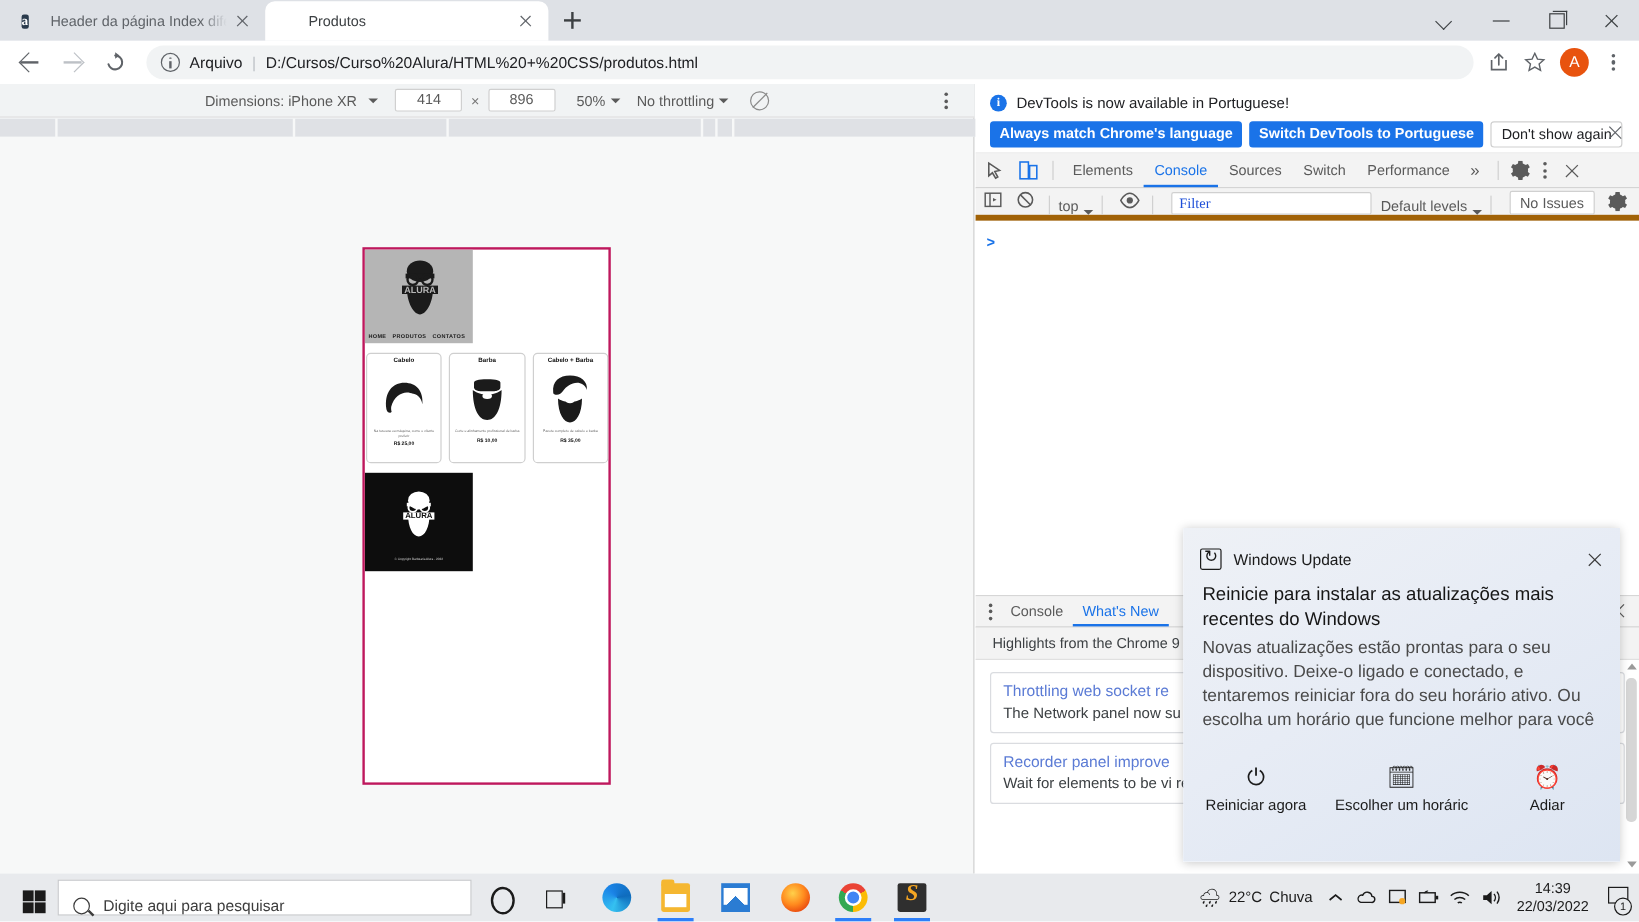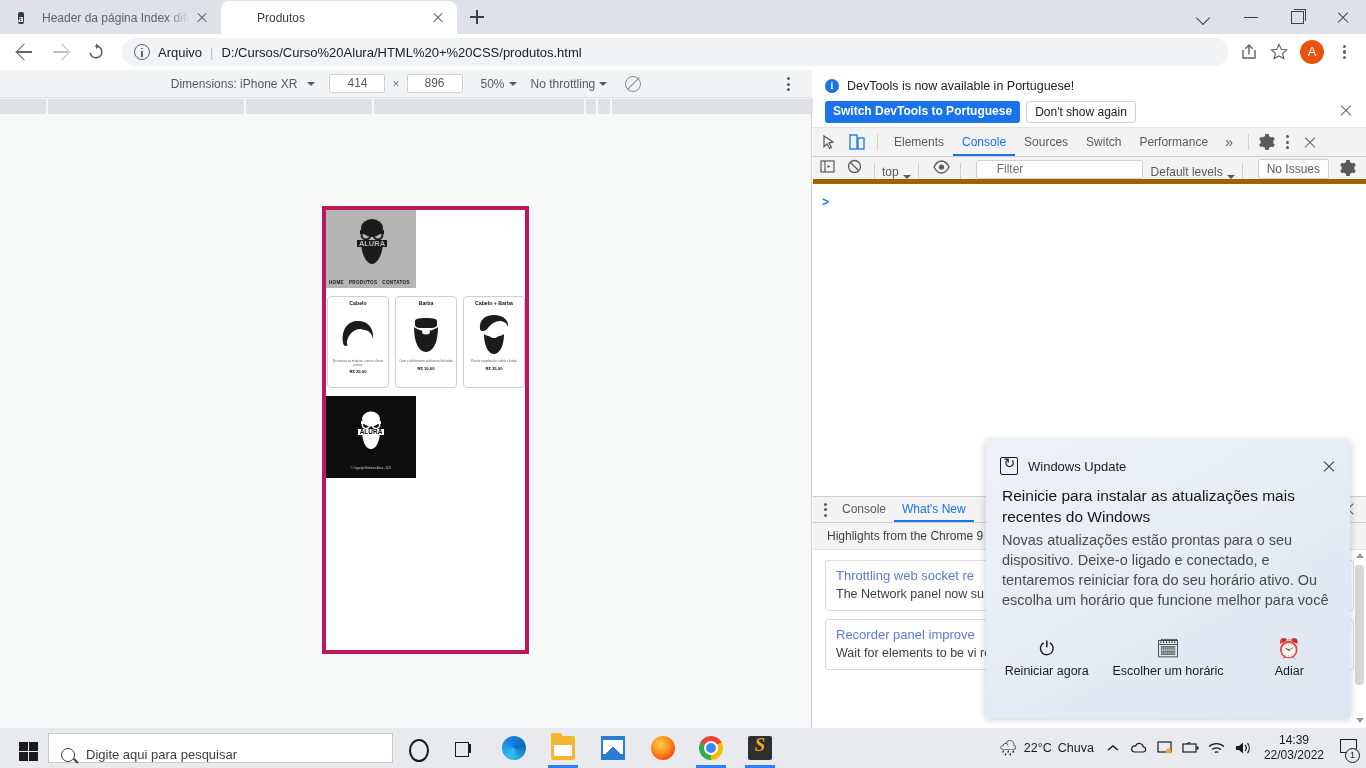--- a/index.html
+++ b/index.html
@@ -128,21 +128,21 @@
   .dt-kebab i{position:absolute;left:8.6px;width:3px;height:3px;border-radius:50%;background:#5a5a5a;}
   .dt-kebab i:nth-child(1){top:3px;} .dt-kebab i:nth-child(2){top:8.5px;} .dt-kebab i:nth-child(3){top:14px;}
 
   .ruler { position:absolute; left:0; top:29px; width:812px; height:15px; background:#f7f8f8; }
   .ruler-seg { position:absolute; top:0; height:15px; background:#dfe1e5; }
 
   .viewport-area { position:absolute; left:0; top:44px; width:811px; height:614px; background:#f7f8f8; }
 
   
   .phone { position:absolute; left:302px; top:92px; width:207px; height:448px;
-     background:#fff; border:4px solid #be185d; overflow:hidden;margin-left:20px; }
+     background:#fff; border:2px solid #be185d; overflow:hidden; }
   .pg-header { height:78px; background:#b5b5b5; width:90px; position:relative; }
   .pg-logo { position:absolute; left:18px; top:4px; width:56px; height:56px; }
   .pg-nav { position:absolute; left:3px; bottom:3px; font-size:4.6px; letter-spacing:.3px;
      color:#1a1a1a; font-weight:bold; }
   .pg-nav span { margin-right:5px; }
   .cards { display:flex; gap:6px; padding:8px 0 0 1px; }
   .card { width:64px; height:92px; border:1px solid #cfcfcf; border-radius:4px; background:#fff;
      display:flex; flex-direction:column; align-items:center; padding:3px 2px; }
   .card h3 { font-size:5.2px; font-weight:bold; color:#111; margin-bottom:1px; text-align:center;}
   .card-img { width:46px; height:46px; margin:4px 0 3px; }
@@ -188,21 +188,21 @@
   .dt-tabbar .kebab2 i:nth-child(3){top:15px;}
   .dt-xclose { width:24px;height:22px;position:relative;flex:0 0 24px;}
   .dt-xclose::before,.dt-xclose::after{content:"";position:absolute;left:5px;top:10.5px;
      width:14px;height:1.3px;background:#5a5a5a;}
   .dt-xclose::before{transform:rotate(45deg);} .dt-xclose::after{transform:rotate(-45deg);}
 
   .console-bar { position:absolute; left:0; top:87px; width:553px; height:27px; background:#f3f3f3;
      border-bottom:5px solid #a16207; display:flex; align-items:flex-end; font-size:12px; color:#5a5a5a;}
   .cb-icon { width:24px;height:24px;position:relative;flex:0 0 24px; margin-left:3px;}
   .filter-input { flex:1; height:19px; background:#fff; border:1px solid #d0d0d0; border-radius:2px;
-     margin:0 8px; padding:0 20px; font-size:12px; color:#737373; line-height:17px; }
+     margin:0 8px; padding:0 6px; font-size:12px; color:#1d4ed8; line-height:17px;font-family:Liberation Serif, serif; }
   .levels { white-space:nowrap; }
   .noissues { border:1px solid #d0d0d0; background:#fff; border-radius:2px; padding:2px 8px;
      font-size:12px; margin:0 8px; white-space:nowrap;}
 
   .console-body { position:absolute; left:0; top:114px; width:553px; height:312px; background:#fff; }
   .prompt { position:absolute; left:9px; top:12px; color:#1a73e8; font-size:12px;
      font-family:"Liberation Mono", monospace; font-weight:bold; }
 
   
   .drawer { position:absolute; left:0; top:426px; width:553px; height:232px; background:#fff;
@@ -488,20 +488,21 @@
   </div>
 
   <div class="devtools">
 
     <div class="notice">
       <div class="notice-row1">
         <span class="info-dot">i</span>
         <span>DevTools is now available in Portuguese!</span>
       </div>
       <div class="notice-btns">
+        <span class="btn-primary">Always match Chrome's language</span>
         <span class="btn-primary">Switch DevTools to Portuguese</span>
         <span class="btn-outline">Don't show again</span>
       </div>
       <div class="notice-close"></div>
     </div>
 
     <div class="dt-tabbar">
       <span class="insp-icon">
         <svg width="16" height="16" viewBox="0 0 16 16" style="position:absolute;left:5px;top:5px">
             <path d="M3 2l9 6-4 1 2.5 4.5-1.8 1L6 10 3 12.5z" fill="none" stroke="#5a5a5a" stroke-width="1.3"></path>

